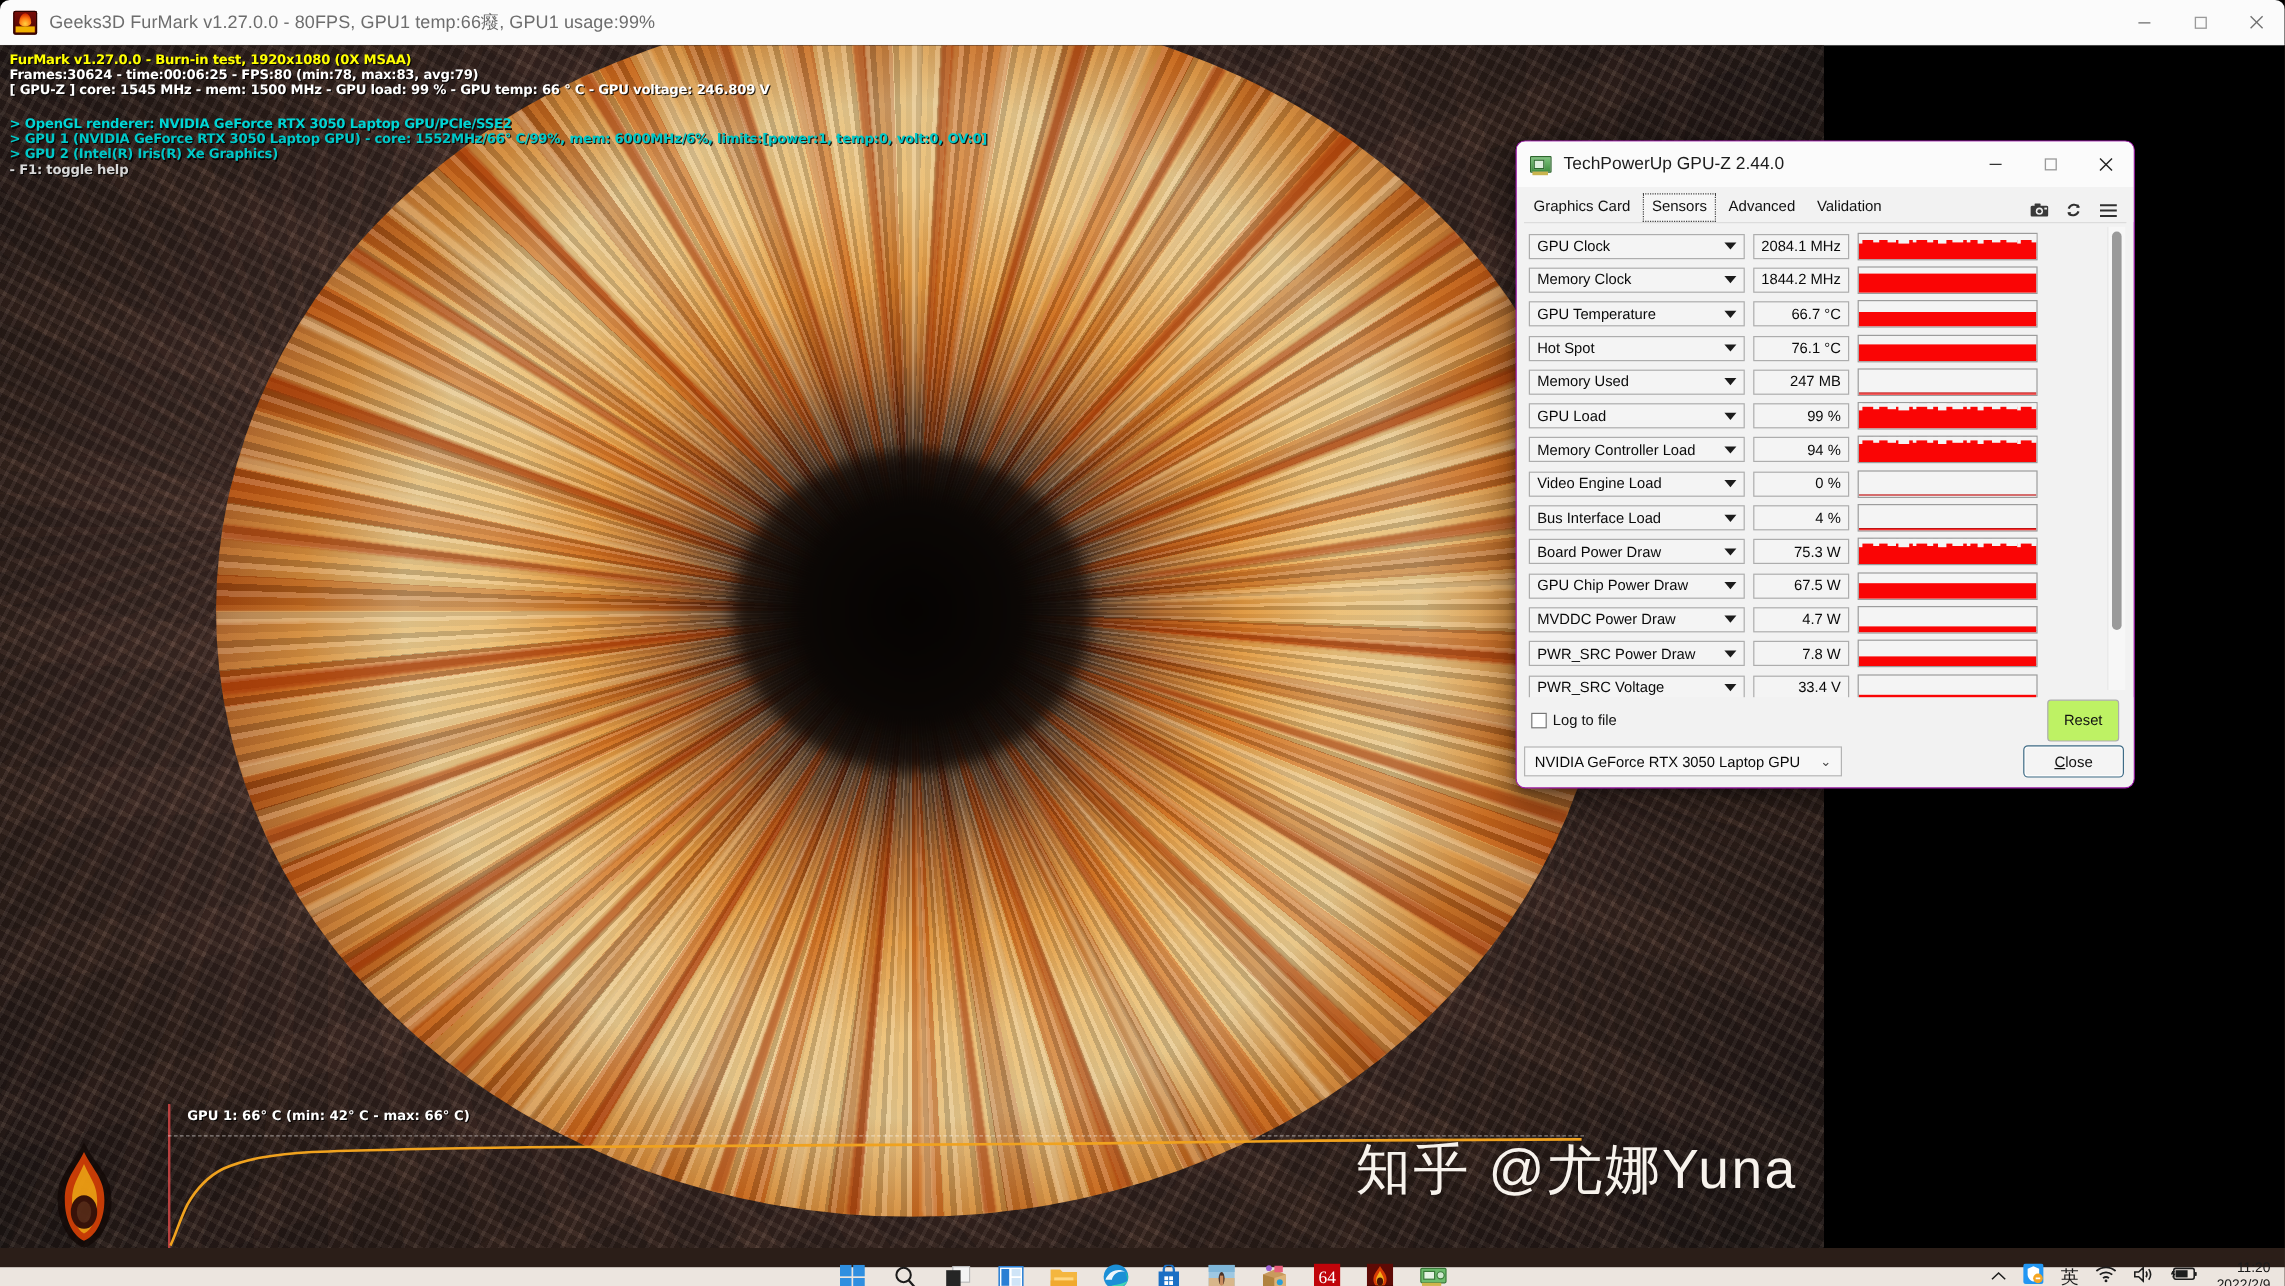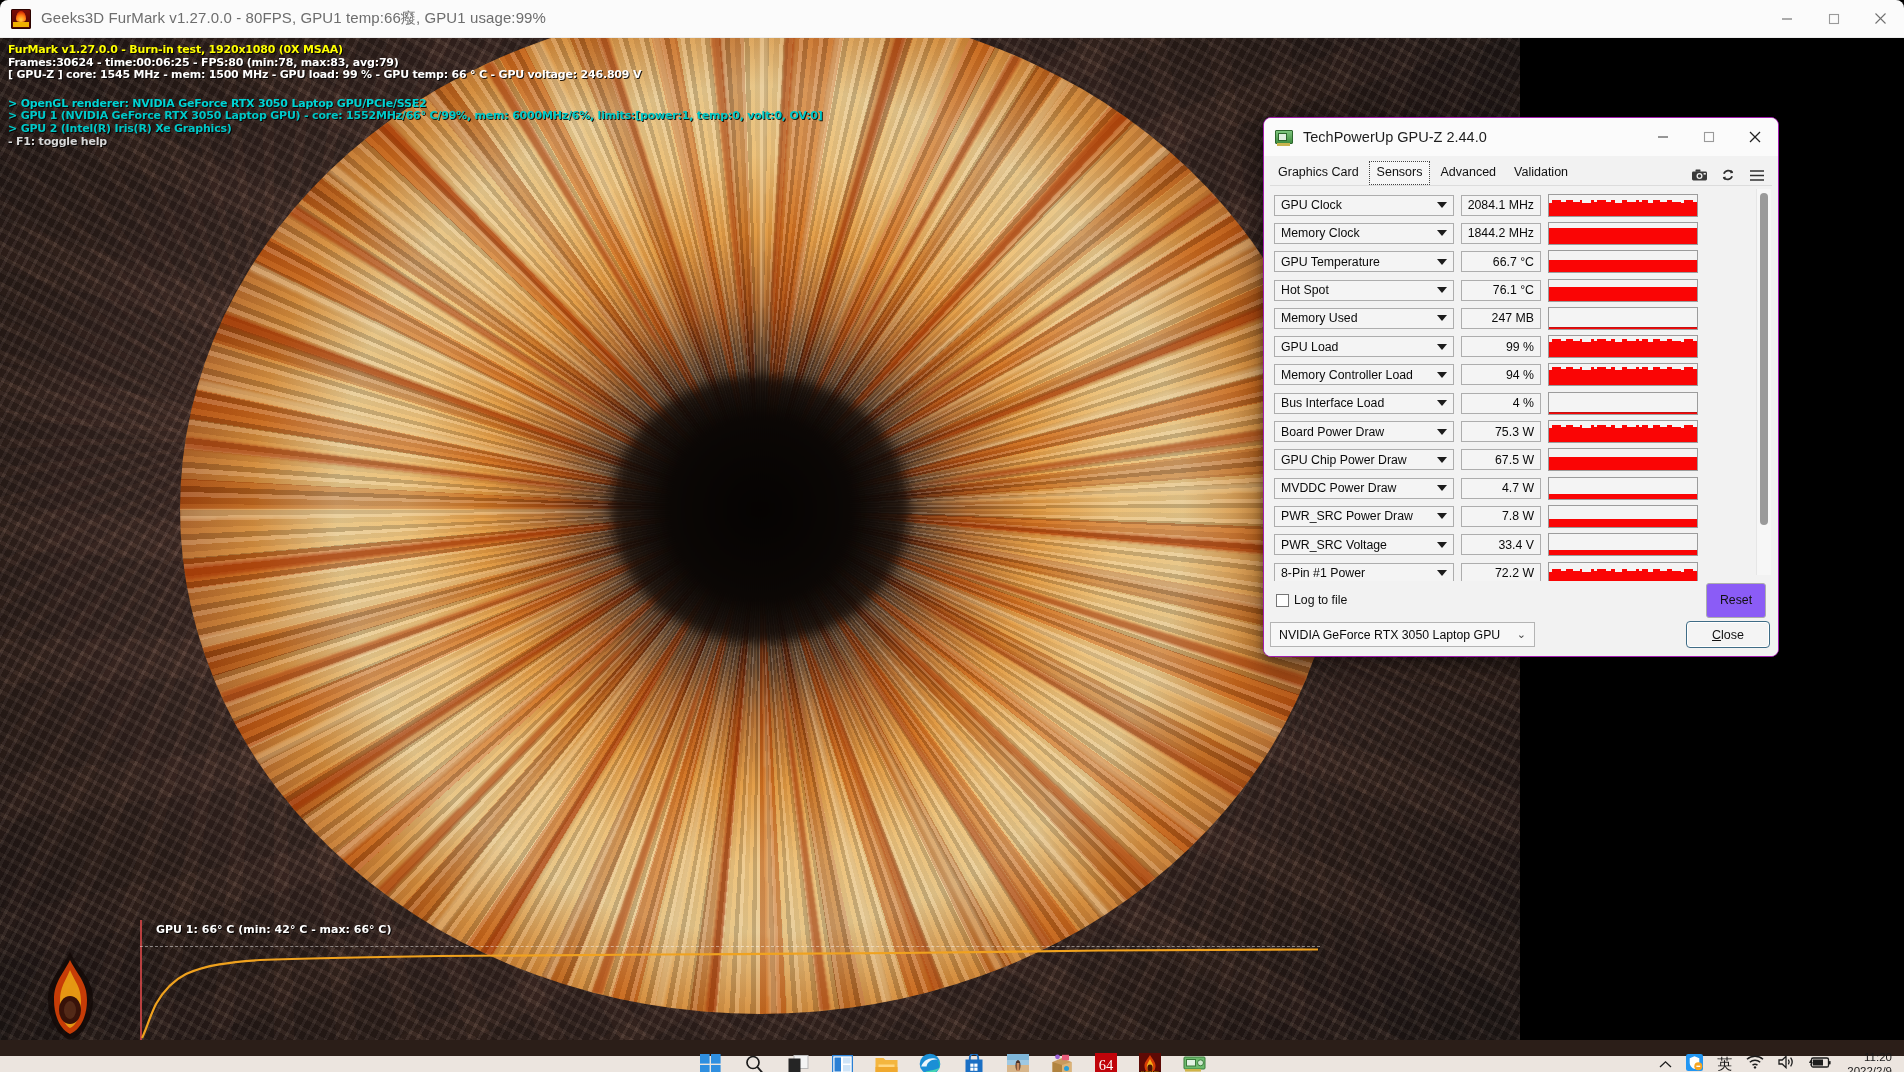--- a/index.html
+++ b/index.html
@@ -262,21 +262,21 @@
   #logrow {
     position: absolute; left: 12px; top: 5px; right: 12px; height: 28px;
     display: flex; align-items: center;
   }
   #log-check {
     width: 13px; height: 13px; border: 1px solid #767676; background: #fff; margin-right: 5px;
     flex: 0 0 auto;
   }
   #log-label { font-size: 12.3px; color: #111; }
   #reset-btn {
-    margin-left: auto; width: 60px; height: 35px; border: 1px solid #adadad; background: #8b5cf6;
+    margin-left: auto; width: 60px; height: 35px; border: 1px solid #adadad; background: #bef264;
     border-radius: 3px; display: flex; align-items: center; justify-content: center;
     font-size: 12.3px; color: #111;
   }
   #gpuselect {
     position: absolute; left: 6px; bottom: 9px; width: 265px; height: 25px;
     border: 1px solid #b4b4b4; background: #f7f7f7; display: flex; align-items: center;
     padding: 0 8px; font-size: 12.3px; color: #0a0a0a;
   }
   #gpuselect .chev { margin-left: auto; color: #444; font-size: 11px; }
   #close-btn {
@@ -378,20 +378,21 @@
         <div class="axis-v"></div>
         <div class="gridline"></div>
         <div class="label">GPU 1: 66° C (min: 42° C - max: 66° C)</div>
         <svg id="temp-curve" viewBox="0 0 1180 120" preserveAspectRatio="none">
           <path d="M2 118 C6 110 10 96 16 84 C24 70 34 60 46 54 C66 45 90 42 120 40
                    C170 38 230 37 300 36 C380 35 450 35 520 34.5 C600 34 680 34 760 33
                    C840 32 900 31 960 30.5 C1020 30 1090 30 1178 29.5" fill="none" stroke="#f0a21e" stroke-width="2.2"></path>
         </svg>
       </div>
 
+      <div id="watermark">知乎 @尤娜Yuna</div>
     </div>
   </div>
 
   <div id="gpuz">
 
     <div id="gpuz-titlebar">
       <div id="gpuz-icon"></div>
       <div id="gpuz-title">TechPowerUp GPU-Z 2.44.0</div>
       <div id="gpuz-caption">
         <div class="capbtn">
@@ -562,20 +563,30 @@
               <div class="jag" style="left: 90px; width: 3px; top: 0px; height: 5px;"></div>
               <div class="jag" style="left: 99px; width: 5px; top: 0px; height: 6px;"></div>
               <div class="jag" style="left: 111px; width: 7px; top: 0px; height: 5px;"></div>
               <div class="jag" style="left: 123px; width: 9px; top: 0px; height: 5px;"></div>
               <div class="jag" style="left: 132px; width: 3px; top: 0px; height: 6px;"></div>
               <div class="jag" style="left: 144px; width: 5px; top: 0px; height: 5px;"></div>
             </div>
           </div>
           <div class="srow">
             <div class="sname">
+              <span>Video Engine Load</span>
+              <span class="caret"></span>
+            </div>
+            <div class="sval">0 %</div>
+            <div class="sgraph">
+              <div class="baseline"></div>
+            </div>
+          </div>
+          <div class="srow">
+            <div class="sname">
               <span>Bus Interface Load</span>
               <span class="caret"></span>
             </div>
             <div class="sval">4 %</div>
             <div class="sgraph">
               <div class="baseline"></div>
               <div class="fillbar" style="background: rgb(250, 5, 5); height: 1px; bottom: 0px;"></div>
             </div>
           </div>
           <div class="srow">

